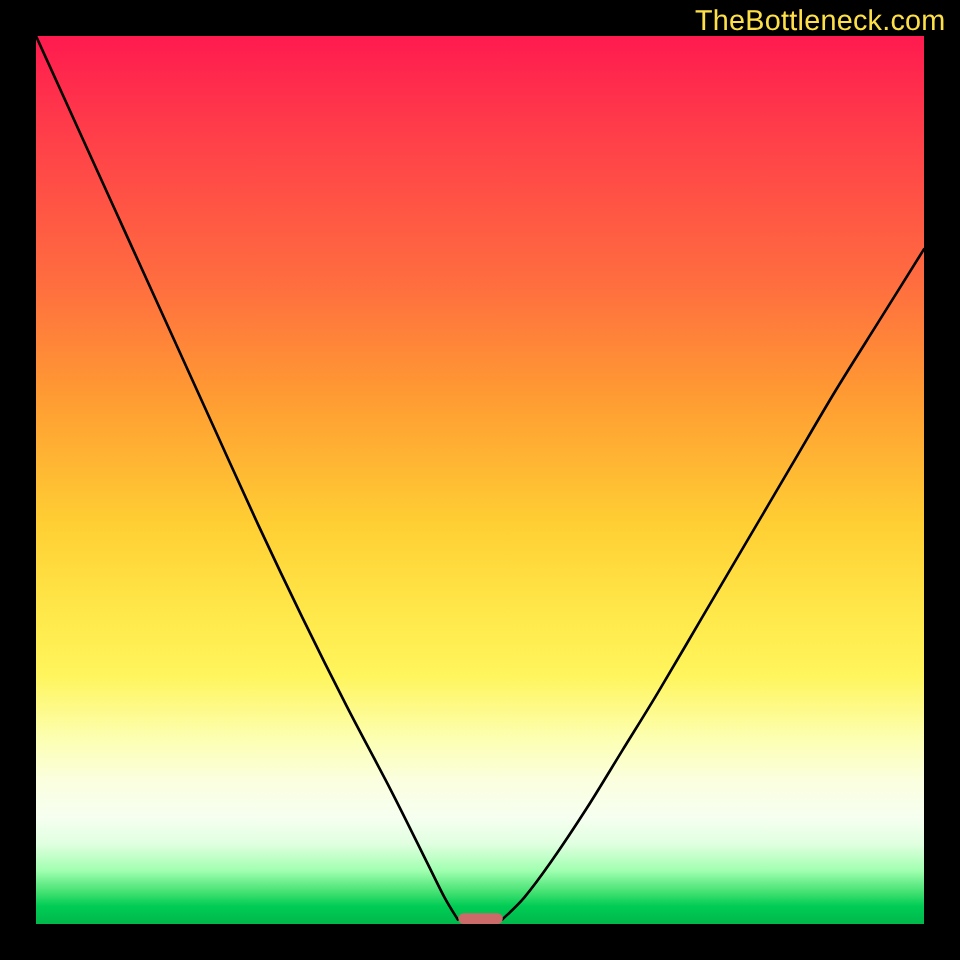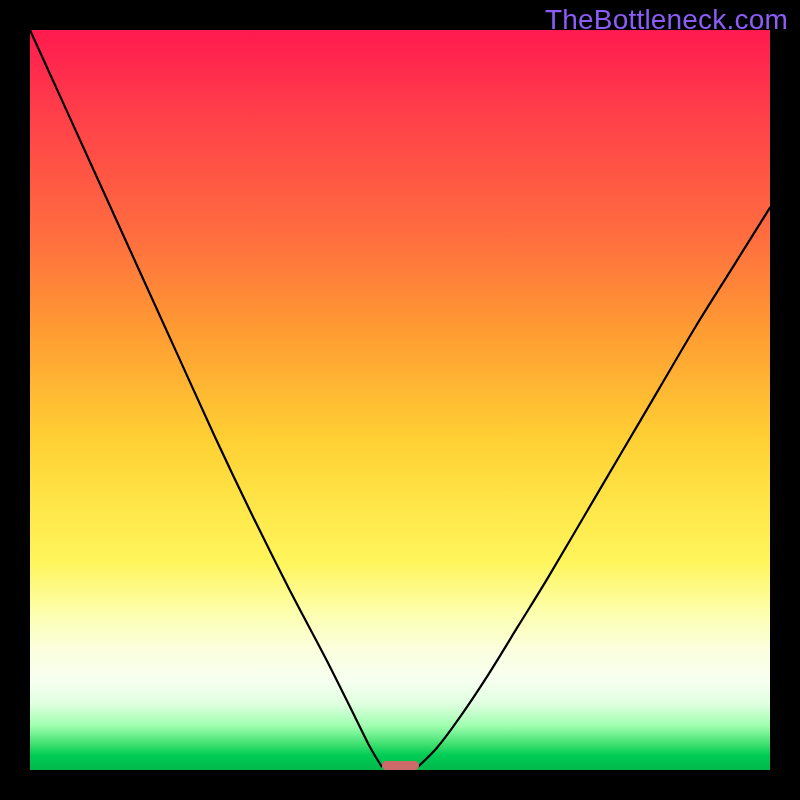--- a/index.html
+++ b/index.html
@@ -41,22 +41,22 @@
       #a0ffb0 94%,
       #40e070 96.5%,
       #00cc55 98%,
       #00b84b 100%
     );
   }
   .watermark {
     position: absolute;
     top: 4px;
     right: 12px;
-    color: #8b5cf6;
-    font-size: 28px;
+    color: #fde047;
+    font-size: 24px;
     font-weight: 400;
     letter-spacing: 0.2px;
     user-select: none;
   }
   svg.curve {
     position: absolute;
     top: 0;
     left: 0;
     width: 740px;
     height: 740px;

